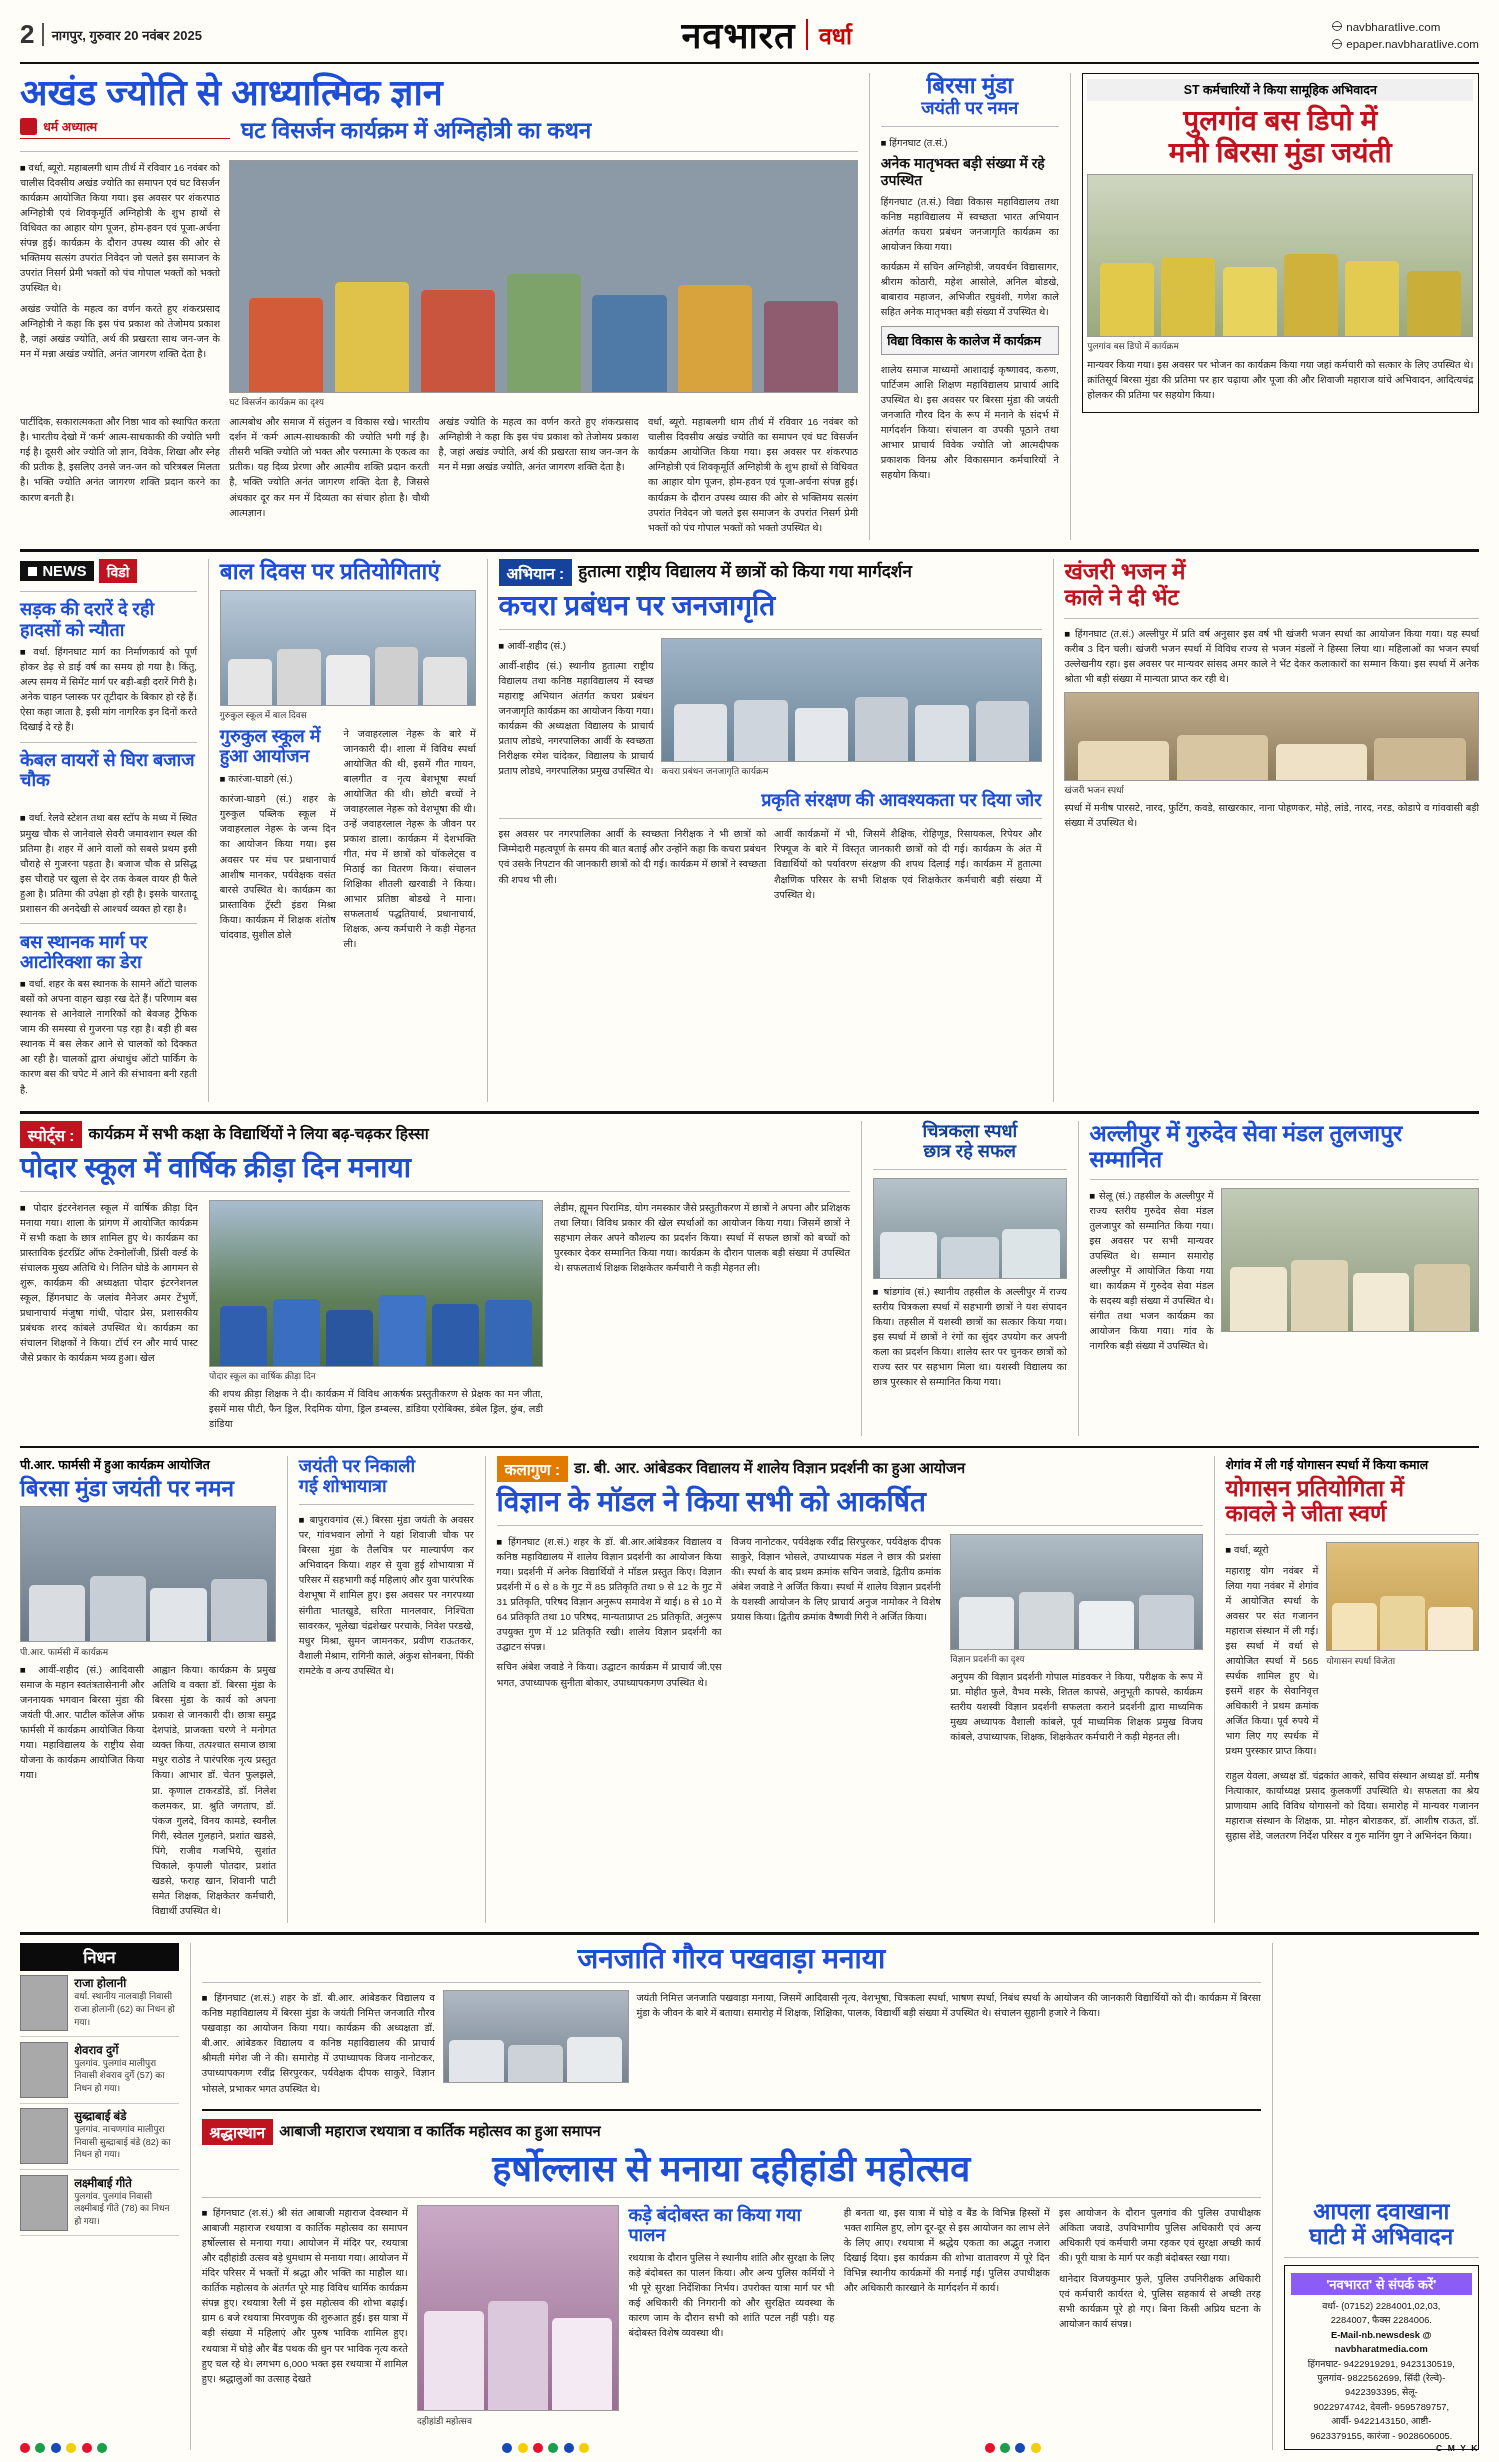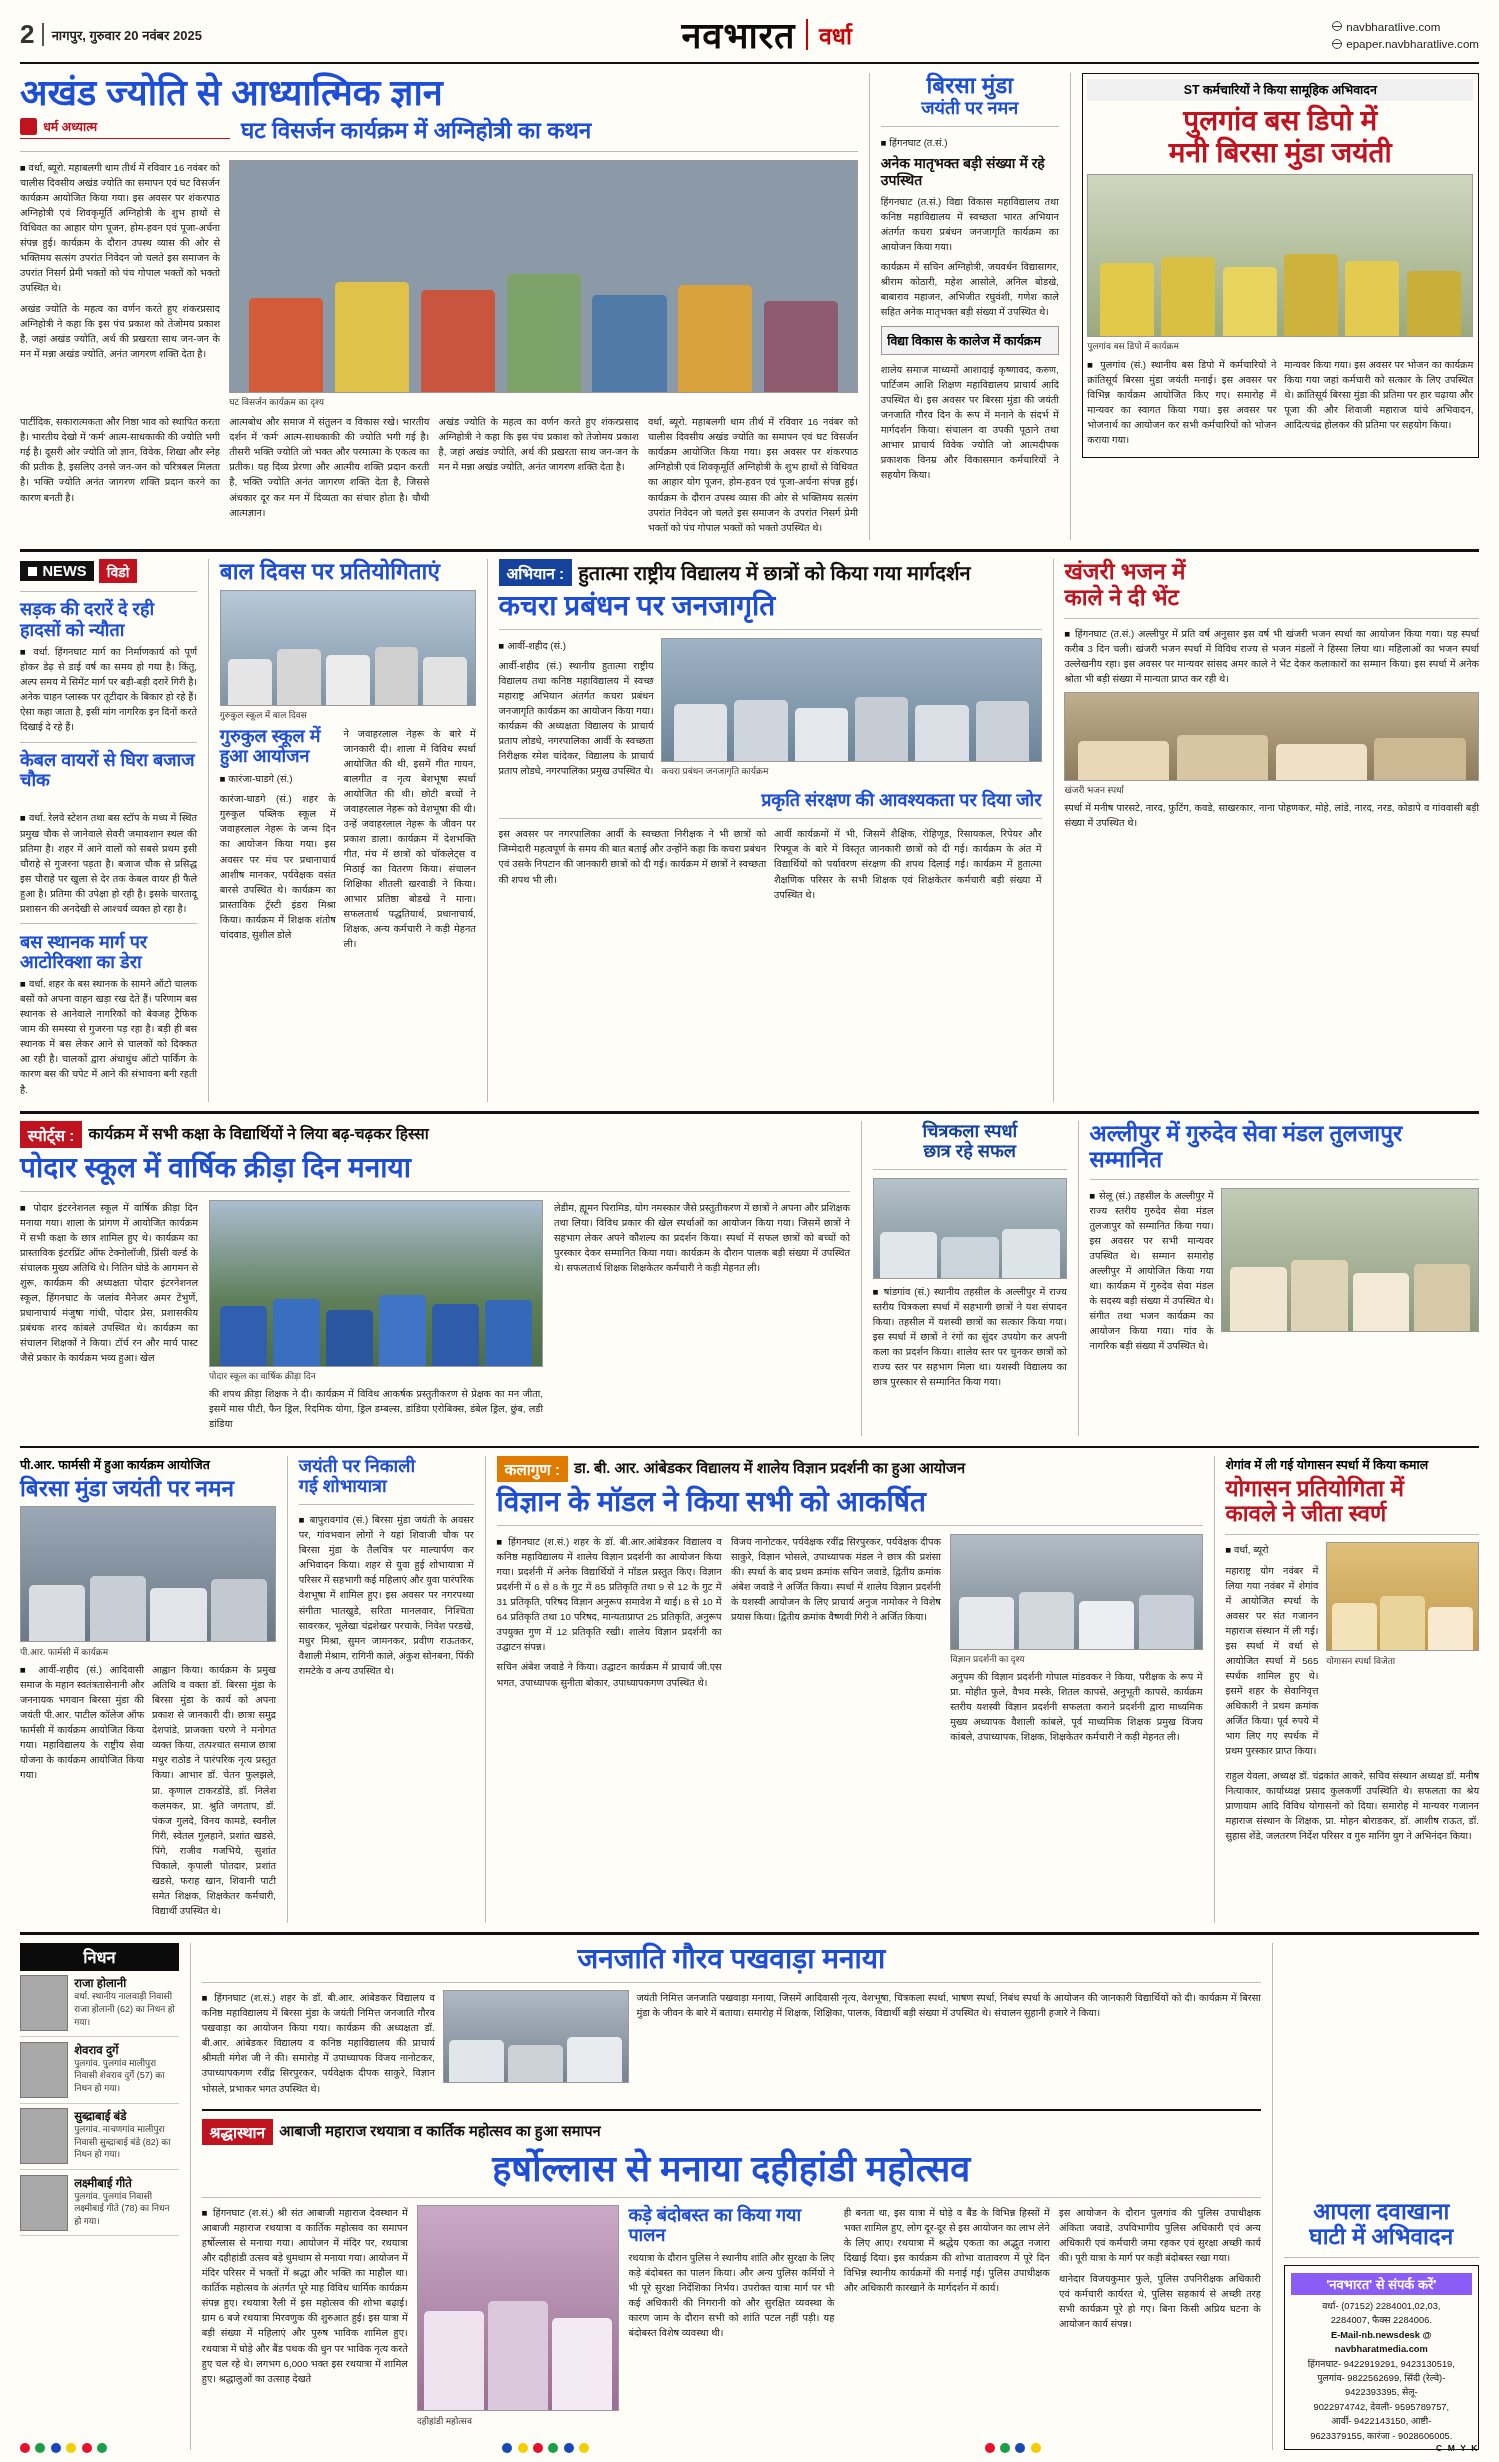--- a/index.html
+++ b/index.html
@@ -222,23 +222,20 @@
             <div class="ph-fig" style="height:85%;background:#d9bf42;"></div>
             <div class="ph-fig" style="height:74%;background:#e8d35c;"></div>
             <div class="ph-fig" style="height:88%;background:#cfb23c;"></div>
             <div class="ph-fig" style="height:80%;background:#e2cb50;"></div>
             <div class="ph-fig" style="height:70%;background:#c9ae3a;"></div>
           </div>
         </div>
         <div class="cap">पुलगांव बस डिपो में कार्यक्रम</div>
         <div style="display:flex; gap:7.8px; margin-top:4.7px;">
           <div style="flex:1;" class="body-text">
-              <p class="lead">पुलगांव (सं.) स्थानीय बस डिपो में कर्मचारियों ने क्रांतिसूर्य बिरसा मुंडा जयंती मनाई। इस अवसर पर विभिन्न कार्यक्रम आयोजित किए गए। समारोह में मान्यवर का स्वागत किया गया। इस अवसर पर भोजनार्थ का आयोजन कर सभी कर्मचारियों को भोजन कराया गया।</p>
-            </div>
-          <div style="flex:1;" class="body-text">
               <p>मान्यवर किया गया। इस अवसर पर भोजन का कार्यक्रम किया गया जहां कर्मचारी को सत्कार के लिए उपस्थित थे। क्रांतिसूर्य बिरसा मुंडा की प्रतिमा पर हार चढ़ाया और पूजा की और शिवाजी महाराज यांचे अभिवादन, आदित्यचंद्र होलकर की प्रतिमा पर सहयोग किया।</p>
             </div>
         </div>
       </div>
     </div>
   </div>
 
   <div class="section-divider"></div>
 
   <div class="cols">
@@ -302,21 +299,21 @@
             <p>ने जवाहरलाल नेहरू के बारे में जानकारी दी। शाला में विविध स्पर्धा आयोजित की थी, इसमें गीत गायन, बालगीत व नृत्य बेशभूषा स्पर्धा आयोजित की थी। छोटी बच्चों ने जवाहरलाल नेहरू को वेशभूषा की थी। उन्हें जवाहरलाल नेहरू के जीवन पर प्रकाश डाला। कार्यक्रम में देशभक्ति गीत, मंच में छात्रों को चॉकलेट्स व मिठाई का वितरण किया। संचालन शिक्षिका शीतली खरवाडी ने किया। आभार प्रतिष्ठा बोडखे ने माना। सफलतार्थ पद्धतियार्थ, प्रधानाचार्य, शिक्षक, अन्य कर्मचारी ने कड़ी मेहनत ली।</p>
           </div>
       </div>
     </div>
 
     <div class="rule-v"></div>
 
     <div style="width:543px;">
       <div style="display:flex; align-items:center;">
         <span class="kicker kicker-blue">अभियान :</span>
-        <span class="subhead" style="font-size:20px;">हुतात्मा राष्ट्रीय विद्यालय में छात्रों को किया गया मार्गदर्शन</span>
+        <span class="subhead" style="font-size:17px;">हुतात्मा राष्ट्रीय विद्यालय में छात्रों को किया गया मार्गदर्शन</span>
       </div>
       <div class="hl hl-lg" style="margin-top:3.9px;">कचरा प्रबंधन पर जनजागृति</div>
       <div class="rule-h"></div>
       <div style="display:flex; gap:7.8px;">
         <div style="width:155px;" class="body-text">
           <p class="lead">आर्वी-शहीद (सं.)</p>
           <p>आर्वी-शहीद (सं.) स्थानीय हुतात्मा राष्ट्रीय विद्यालय तथा कनिष्ठ महाविद्यालय में स्वच्छ महाराष्ट्र अभियान अंतर्गत कचरा प्रबंधन जनजागृति कार्यक्रम का आयोजन किया गया। कार्यक्रम की अध्यक्षता विद्यालय के प्राचार्य प्रताप लोडधे, नगरपालिका आर्वी के स्वच्छता निरीक्षक रमेश चांदेकर, विद्यालय के प्राचार्य प्रताप लोडधे, नगरपालिका प्रमुख उपस्थित थे।</p>
         </div>
         <div style="flex:1;">
           <div class="photo" style="height:124px; background:linear-gradient(180deg,#9fb4c6,#6d8599);">

